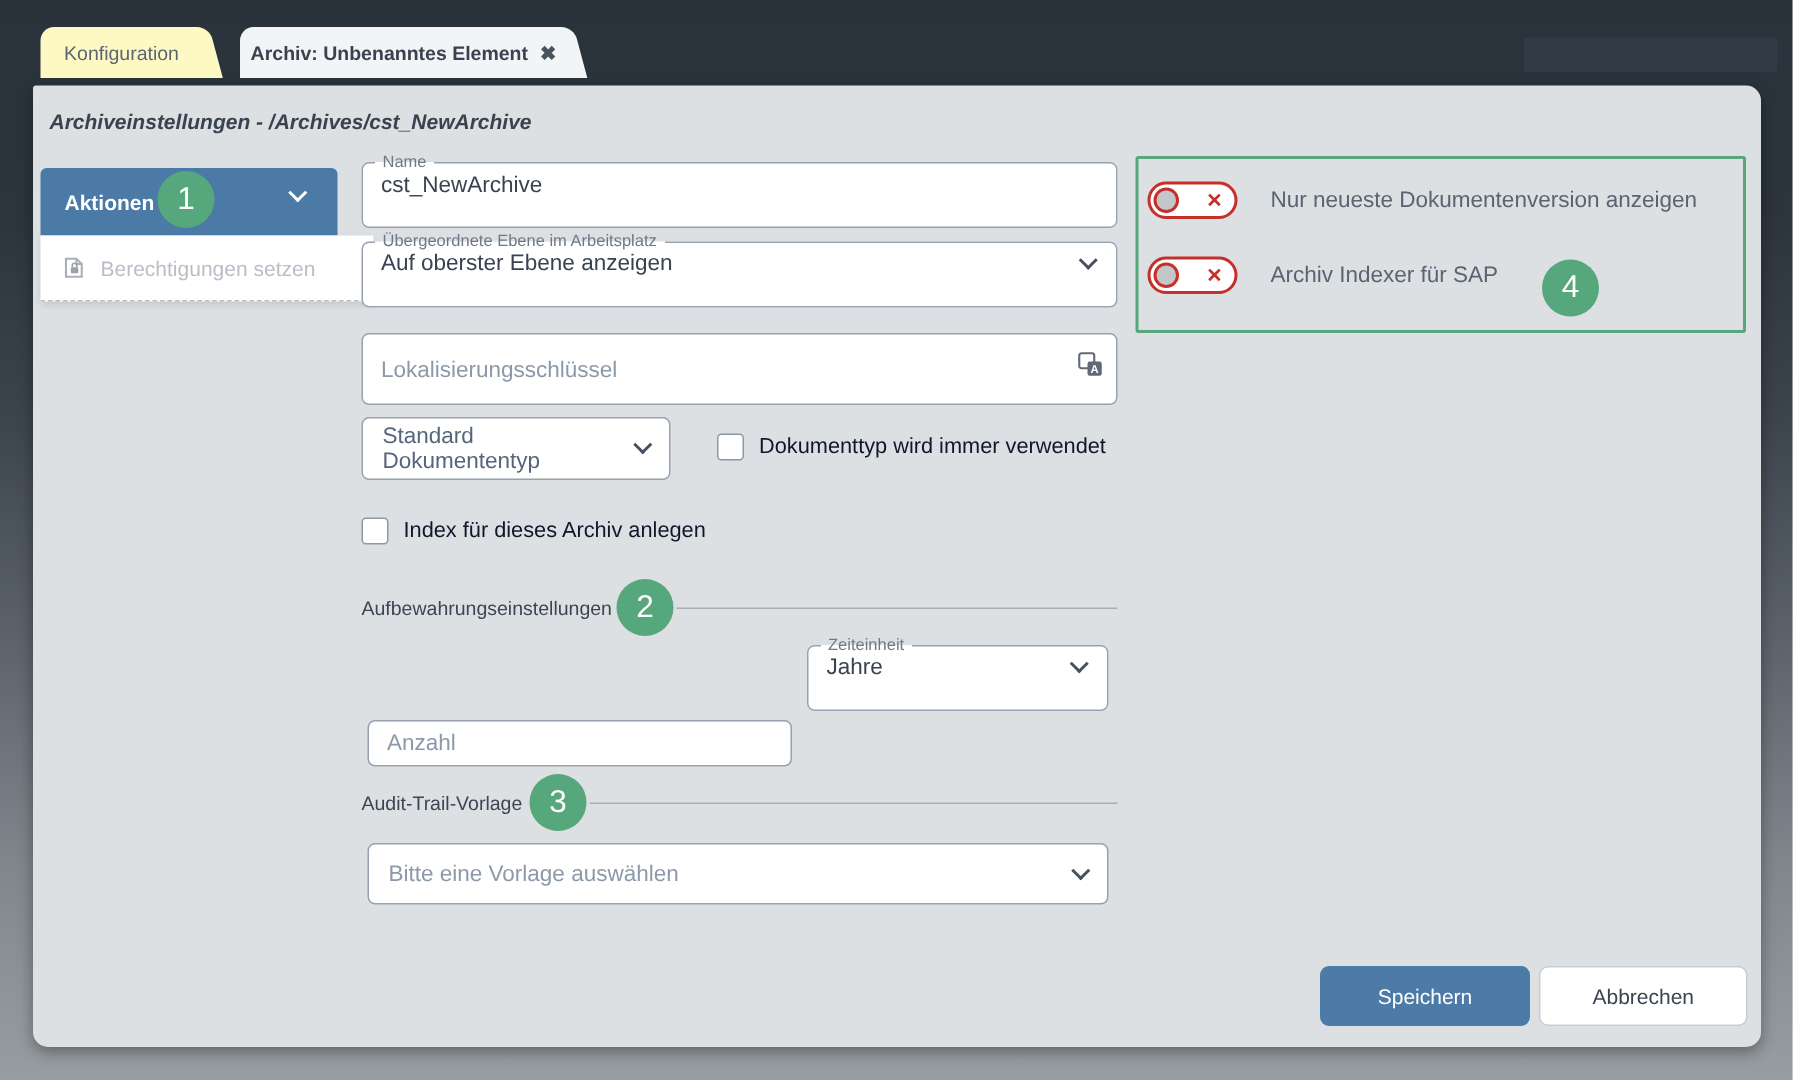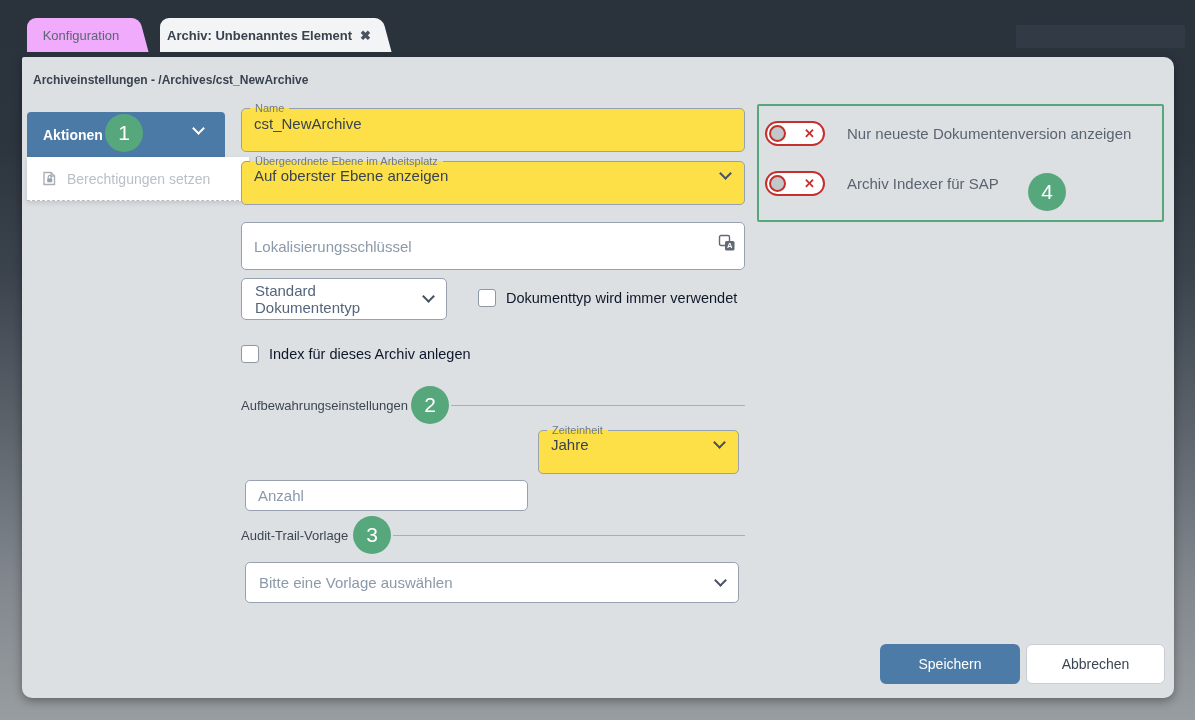--- a/index.html
+++ b/index.html
@@ -12,32 +12,32 @@
   
   .tab {
     position: absolute; top: 18px; height: 34px;
     display: flex; align-items: center; justify-content: center; gap: 8px;
     font-size: 13px; border-radius: 9px 9px 0 0;
   }
   .tab::after {
     content: ""; position: absolute; top: 0; right: -9px; width: 22px; height: 100%;
     background: inherit; transform: skewX(15deg); border-radius: 0 8px 0 0; z-index: -1;
   }
-  .tab-inactive { left: 27px; width: 108px; background: #f0abfc; color: #5c6672; z-index: 1; text-align: center; }
+  .tab-inactive { left: 27px; width: 108px; background: #fef9c3; color: #5c6672; z-index: 1; text-align: center; }
   .tab-active  { left: 160px; width: 218px; background: #f2f4f5; color: #39424e; font-weight: bold; z-index: 2; }
   .tab-close { font-size: 13px; color: #4a5260; font-weight: bold; cursor: pointer; }
   .topbar-highlight { position: absolute; left: 1016px; top: 25px; width: 169px; height: 23px; background: #323a45; border-radius: 2px; }
 
   
   .panel {
     position: absolute; left: 22px; top: 57px; width: 1152px; height: 641px;
     background: #dde0e3; border-radius: 2px 10px 10px 10px;
     box-shadow: 0 3px 10px rgba(0,0,0,.35);
   }
-  .page-title { position: absolute; left: 11px; top: 16px; font-size: 12px; font-weight: bold; color: #39434f; }
+  .page-title { position: absolute; left: 11px; top: 16px; font-size: 14px; font-weight: bold; color: #39434f; font-style: italic; }
 
   
   .actions-btn {
     position: absolute; left: 5px; top: 55px; width: 198px; height: 45px;
     background: #4c7aa6; border-radius: 4px 4px 0 0; cursor: pointer;
     display: flex; align-items: center; padding: 0 16px;
   }
   .actions-label { color: #fff; font-weight: bold; font-size: 14px; }
   .chev { width: 9px; height: 9px; border-right: 2px solid #46505e; border-bottom: 2px solid #46505e;
           transform: rotate(45deg); display: inline-block; margin-top: -5px; flex: none; }
@@ -51,21 +51,21 @@
 
   
   .badge {
     position: absolute; width: 38px; height: 38px; border-radius: 50%;
     background: #57a77d; color: #fff; font-size: 21px; font-weight: 300;
     display: flex; align-items: center; justify-content: center; z-index: 5;
   }
 
   
   fieldset.fld {
-    position: absolute; background: #fde047; border: 1px solid #97a1b0; border-radius: 5px;
+    position: absolute; background: #ffffff; border: 1px solid #97a1b0; border-radius: 5px;
   }
   fieldset.fld legend {
     font-size: 11px; color: #6e7987; padding: 0 5px; margin-left: 8px; line-height: 1;
   }
   .fs-input {
     border: none; outline: none; background: transparent; width: 95%;
     font-family: "Liberation Sans", sans-serif; font-size: 15px; color: #394350;
     padding: 1px 0 6px 12px;
   }
   .fs-row { display: flex; align-items: center; justify-content: space-between; padding: 0 14px 6px 12px; }

